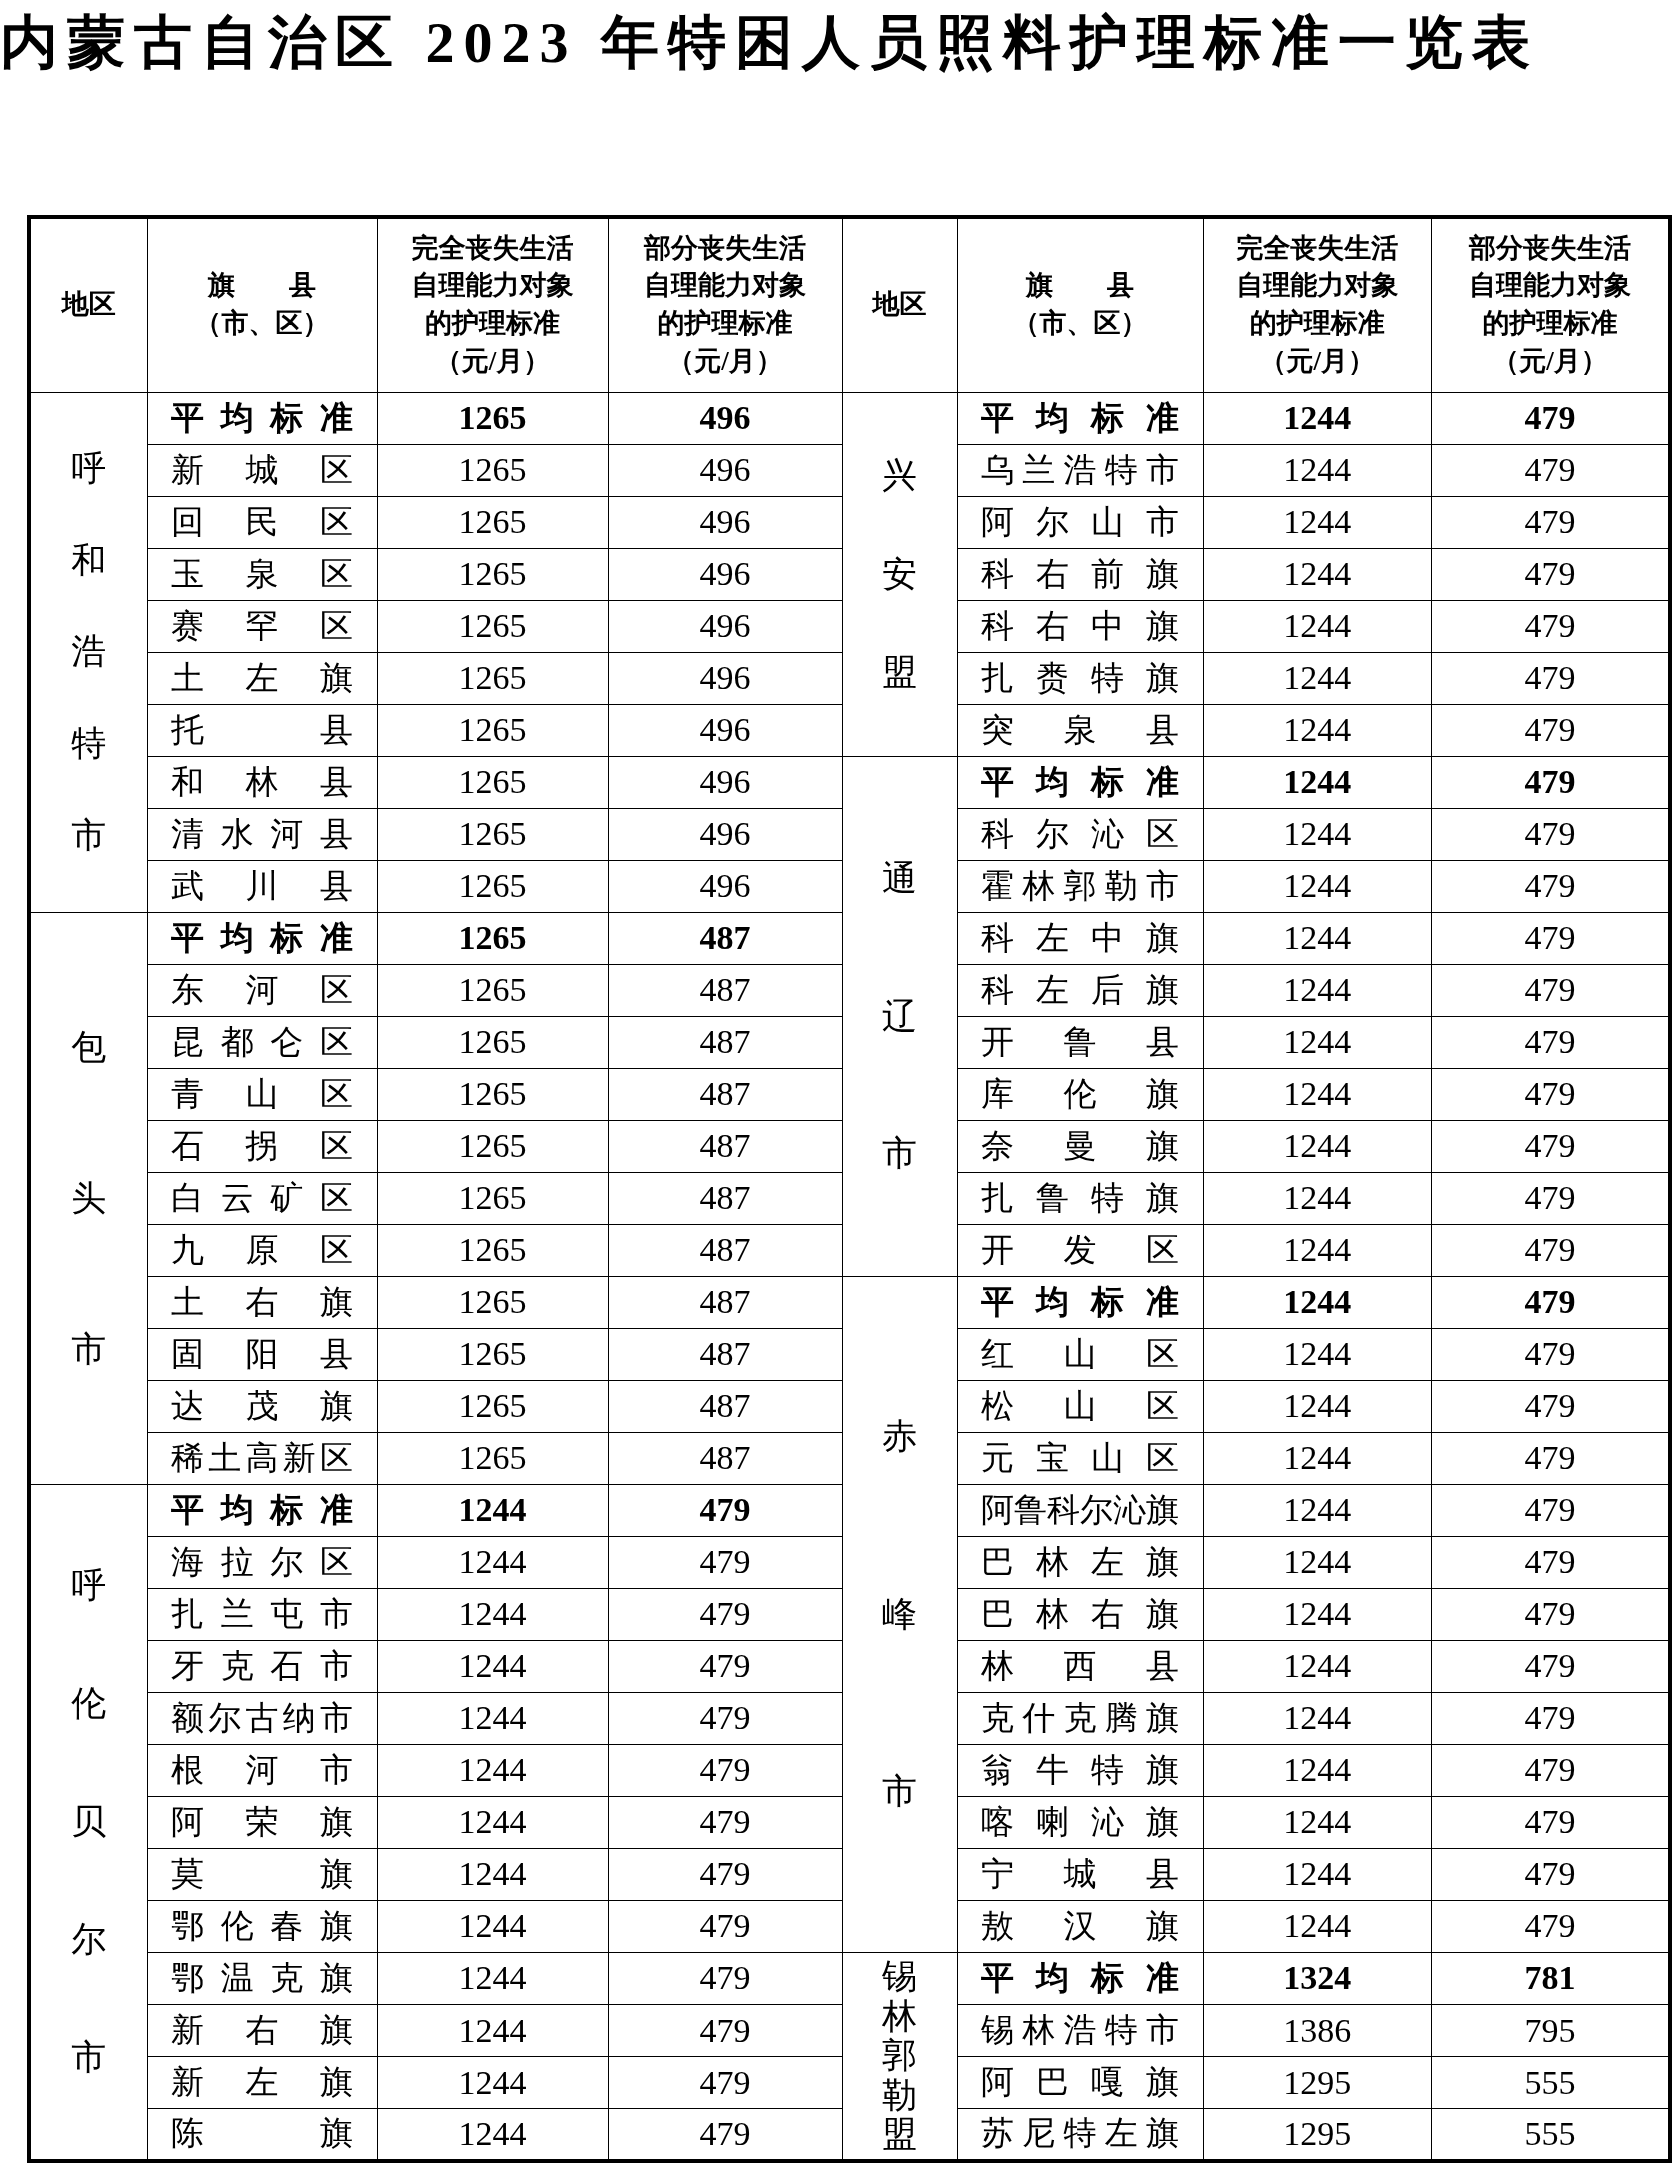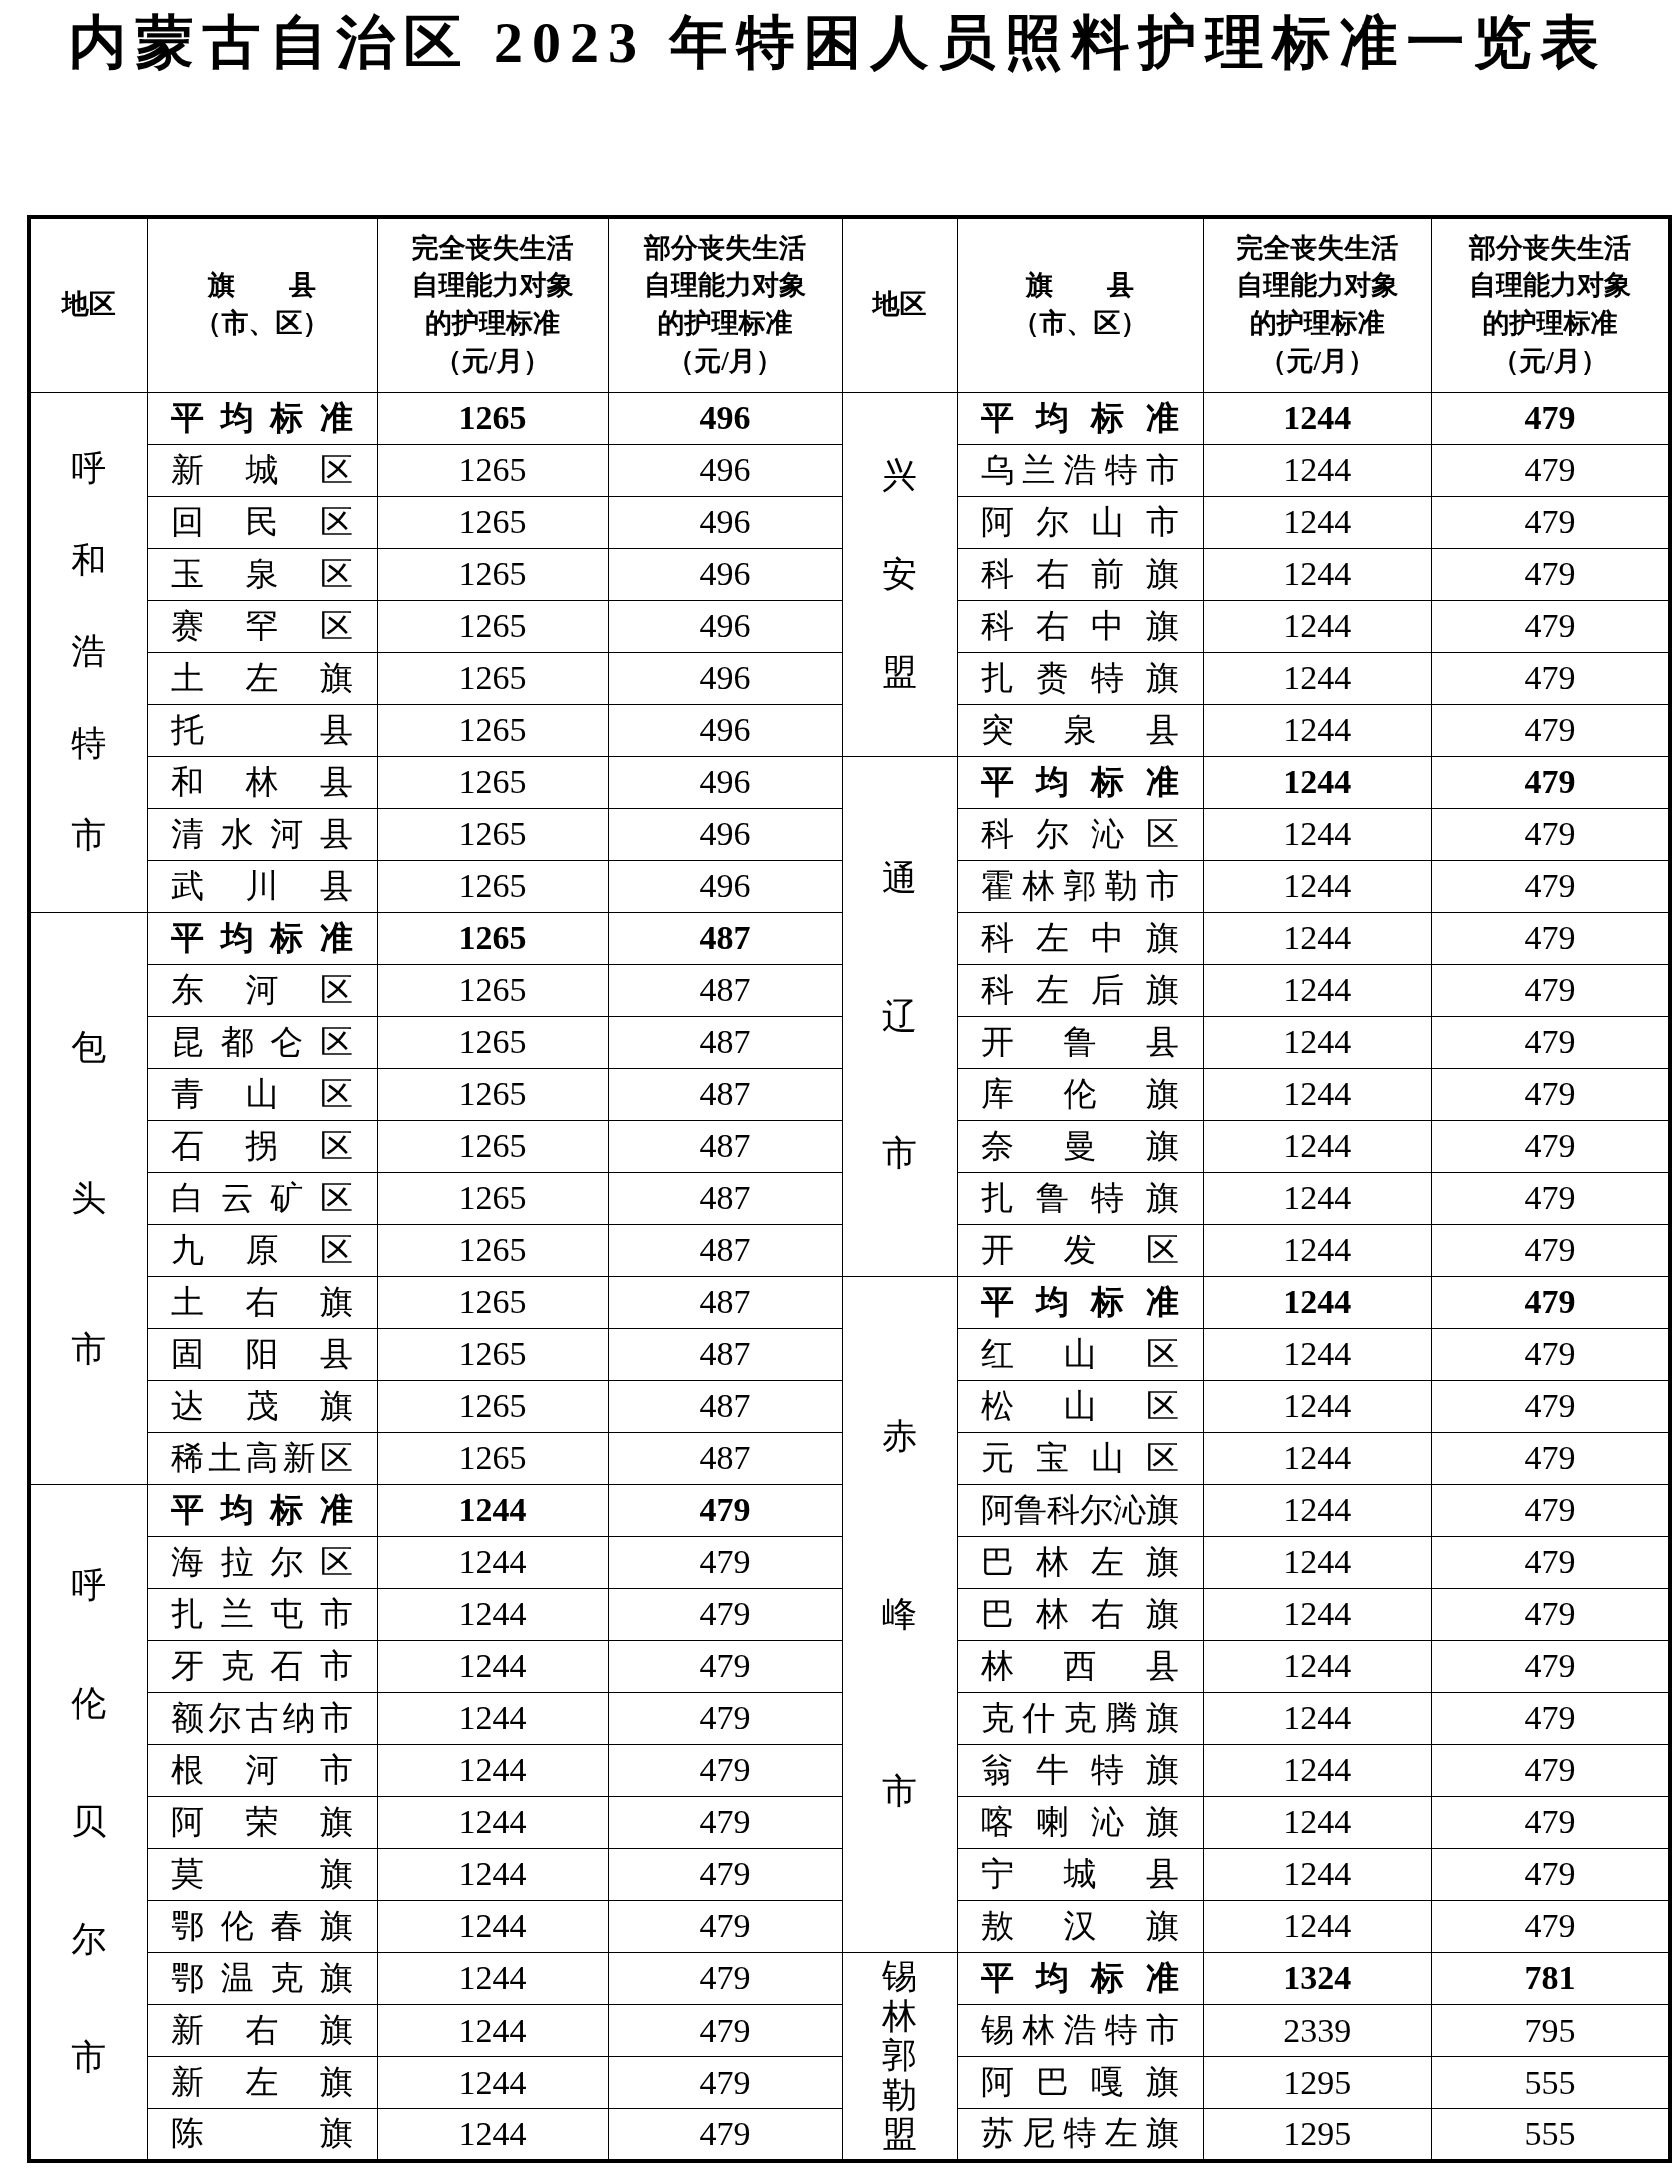--- a/index.html
+++ b/index.html
@@ -2,21 +2,21 @@
 <html style="font-size:14.5px"><head>
 <meta charset="utf-8">
 <style>
   html,body{margin:0;padding:0;}
   body{
     width:1676px;height:2183px;position:relative;background:#ffffff;color:#000;
     font-family:"Liberation Serif","DejaVu Serif",serif;
   }
   .title{
     position:absolute;left:0;top:3.6px;width:1676px;margin:0;
-    text-align:center;font-size:58px;font-weight:700;letter-spacing:9px;
+    text-align:left;font-size:58px;font-weight:700;letter-spacing:9px;
     white-space:nowrap;
   }
   table.std{
     position:absolute;left:27px;top:215px;
     border-collapse:collapse;table-layout:fixed;
     border:4.5px solid #000;
   }
   table.std th, table.std td{
     border:1.8px solid #000;padding:0;overflow:hidden;vertical-align:middle;
   }
@@ -810,21 +810,21 @@
         <td class="val">479</td>
         <td>
           <div class="hspread">
             <span>锡</span>
             <span>林</span>
             <span>浩</span>
             <span>特</span>
             <span>市</span>
           </div>
         </td>
-        <td class="val">2339</td>
+        <td class="val">1386</td>
         <td class="val">795</td>
       </tr>
       <tr>
         <td>
           <div class="hspread">
             <span>新</span>
             <span>左</span>
             <span>旗</span>
           </div>
         </td>

